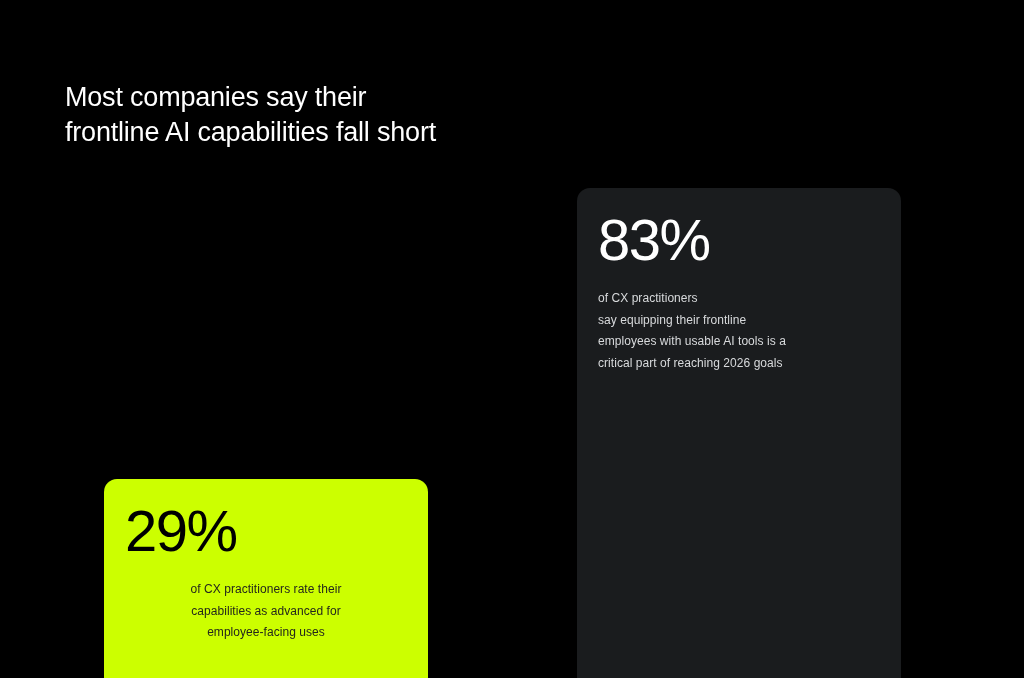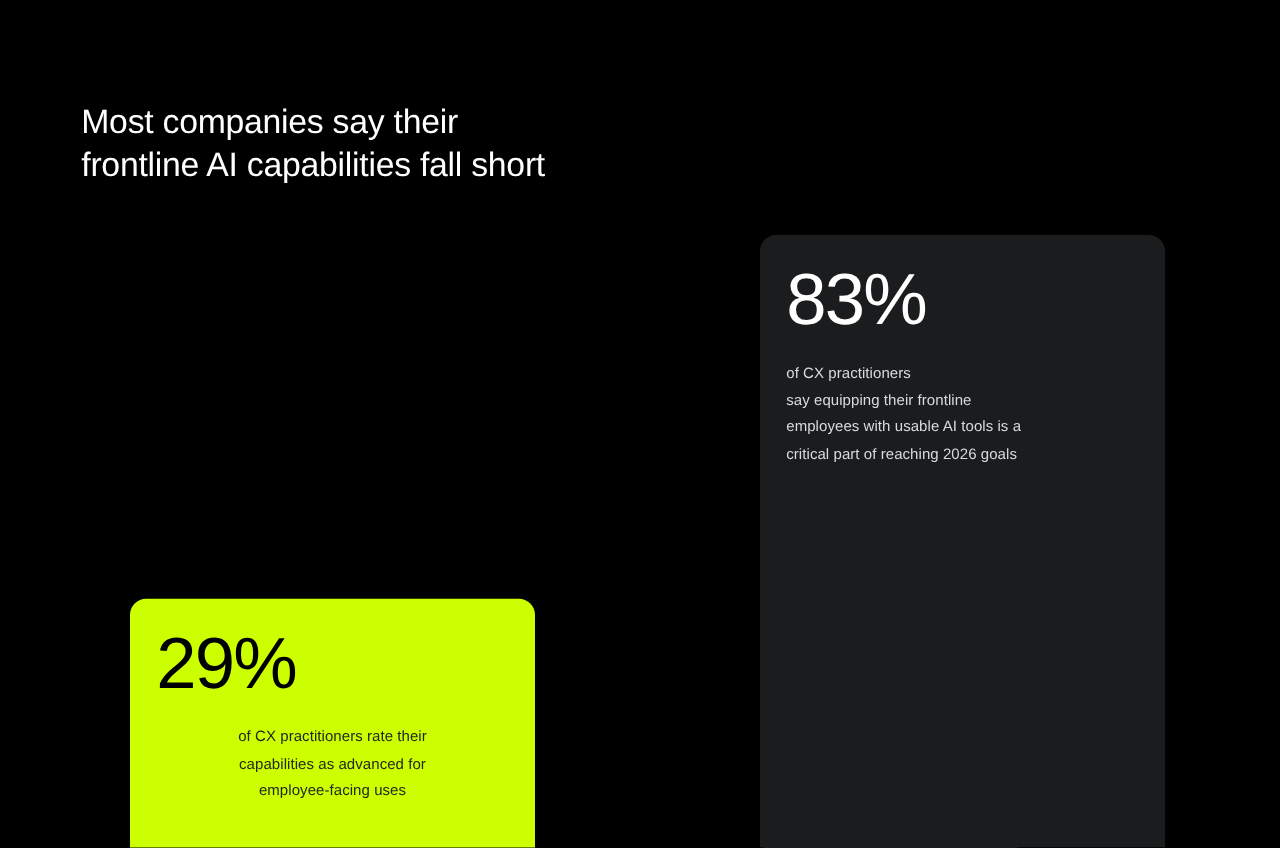--- a/index.html
+++ b/index.html
@@ -46,21 +46,21 @@
     overflow: hidden;
   }
 
   .card-green {
     left: 104px;
     top: 479px;
     height: 202px;            
     background: #CCFF00;
   }
   .card-dark {
-    left: 608px;
+    left: 577px;
     top: 188px;
     height: 490px;            
     background: #1A1C1E;
   }
 
   .stat-number {
     font-size: 58px;
     line-height: 60px;
     font-weight: 400;
     letter-spacing: -1.5px;

